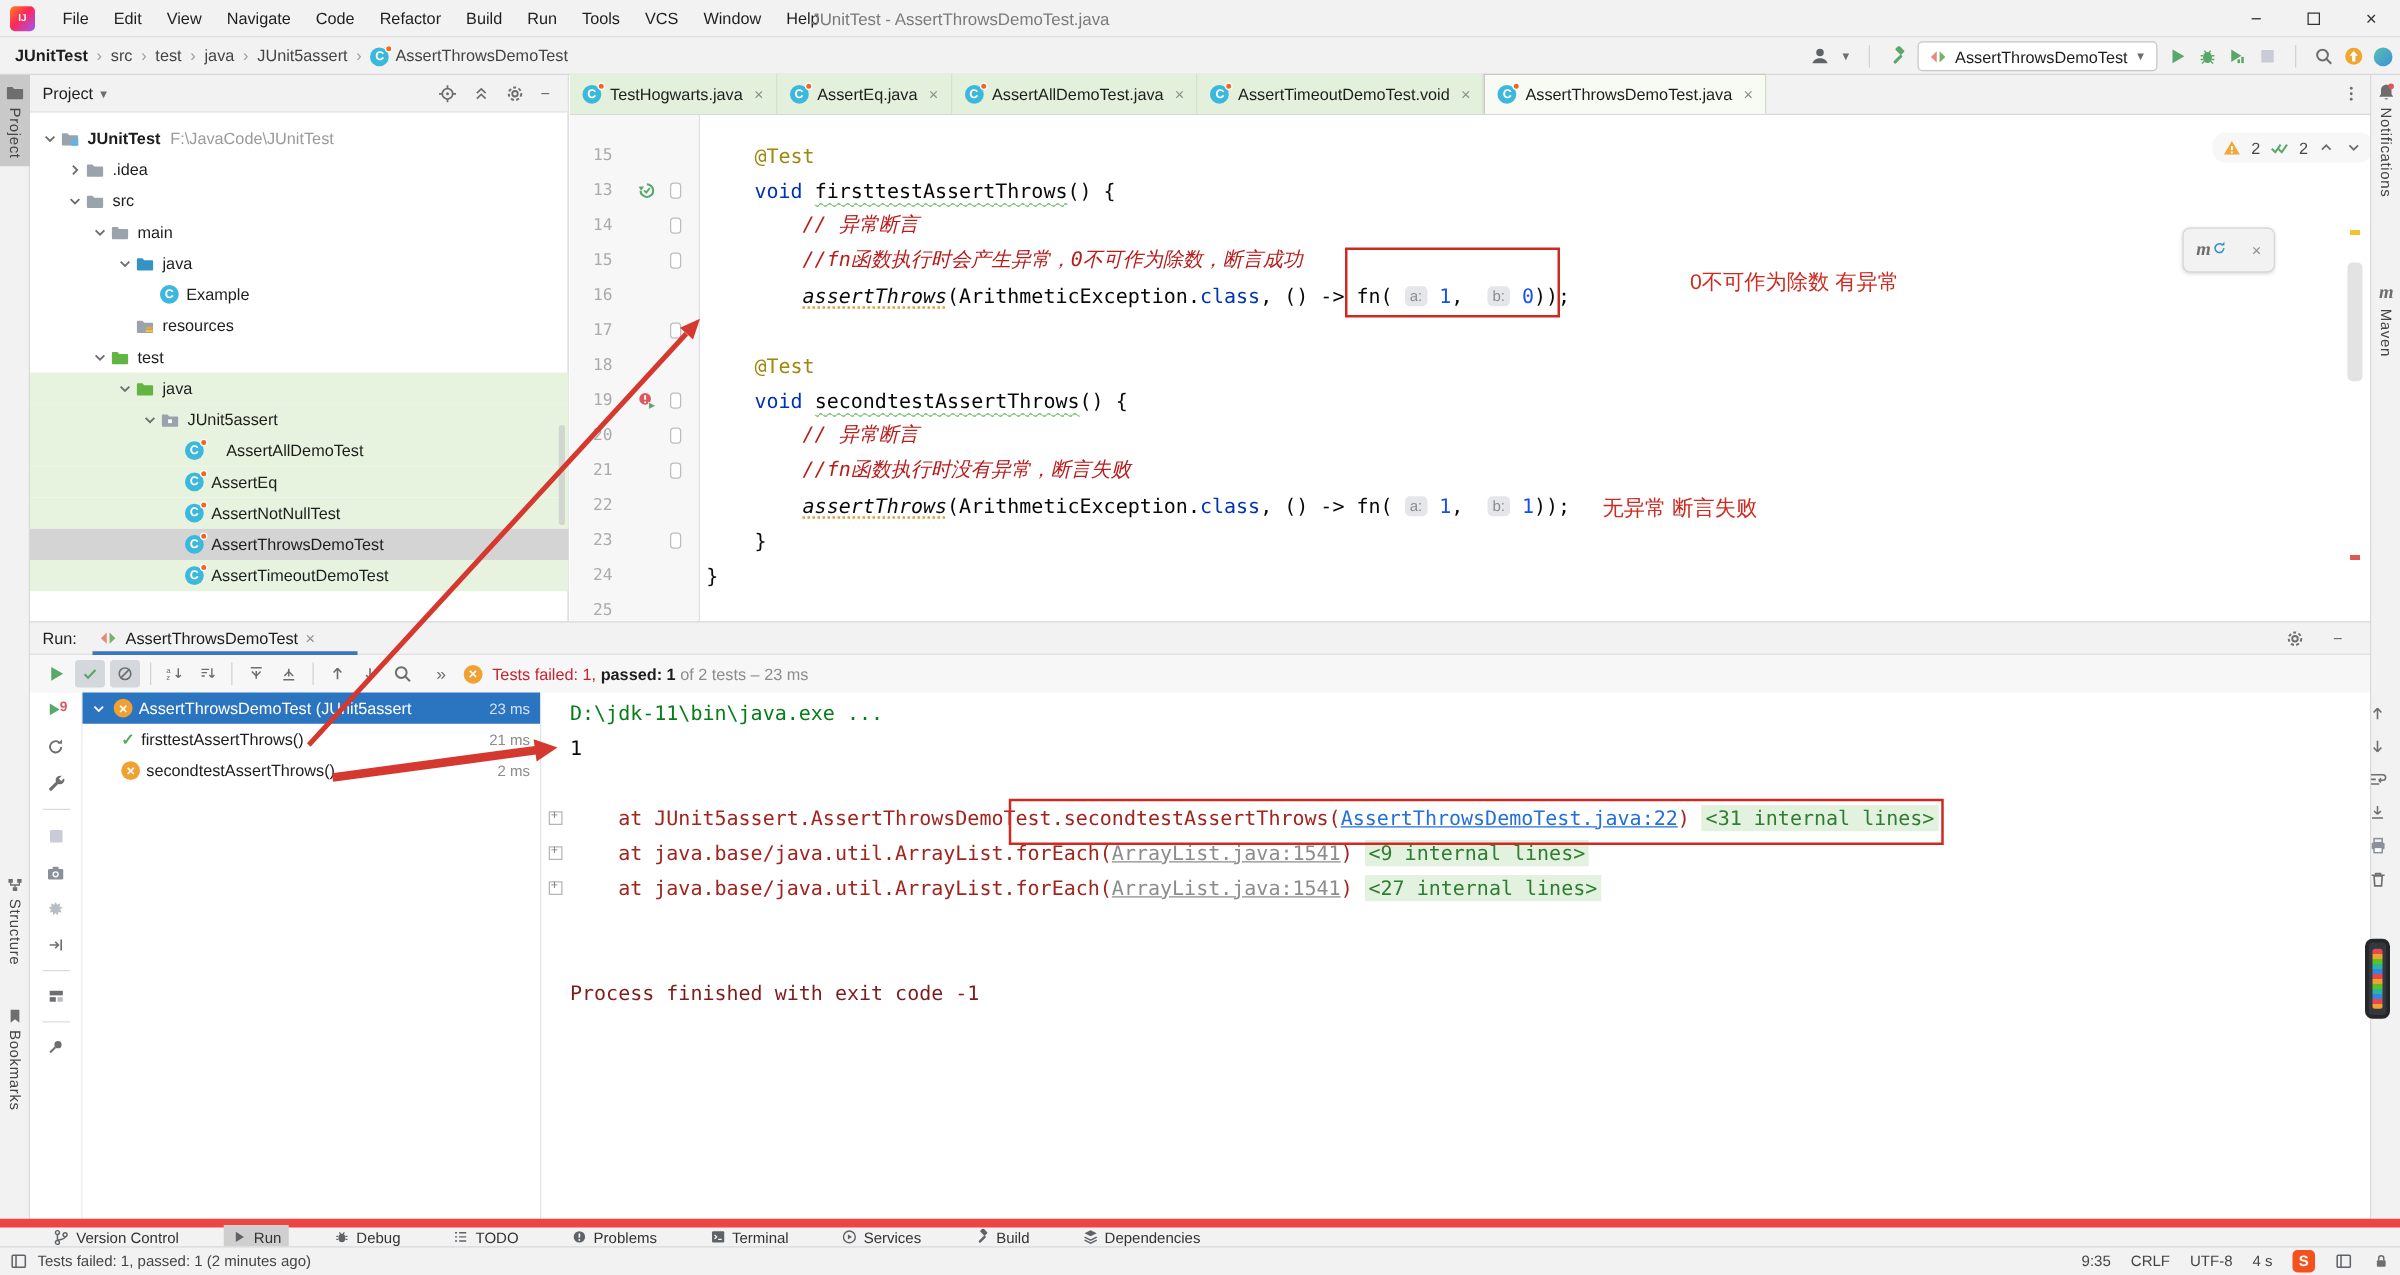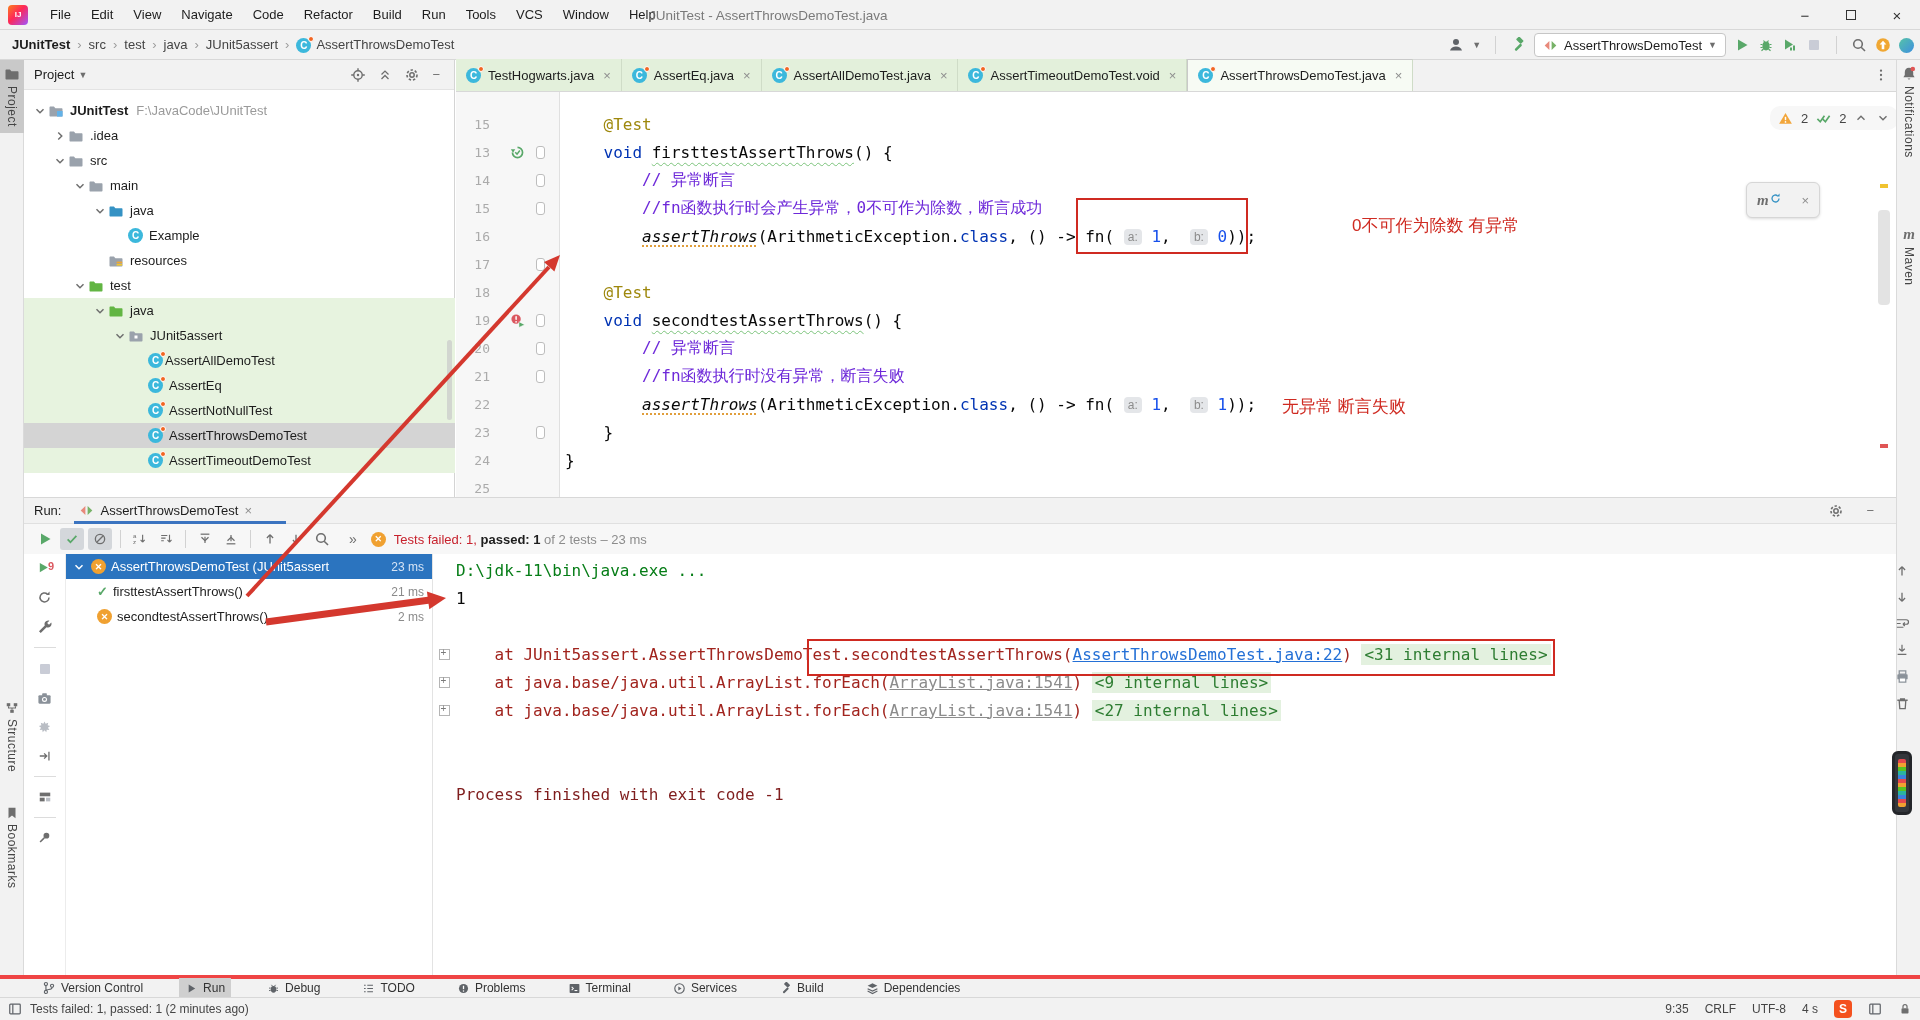--- a/index.html
+++ b/index.html
@@ -58,21 +58,21 @@
   #gutter-bg{position:absolute;left:0;top:0;width:104px;height:405px;background:#f7f7f7;border-right:1px solid #e0e0e0}
   #code-lines{position:absolute;left:0;top:18px;width:1420px}
   .cline{height:28px;display:flex;align-items:center}
   .lnum{width:48px;text-align:right;padding-right:14px;font:13px "DejaVu Sans Mono",monospace;color:#ababab;flex:none}
   .gicon{width:26px;display:flex;justify-content:center;flex:none}
   .gfold{width:20px;display:flex;justify-content:center;flex:none}
   .foldmark{width:9px;height:13px;border:1px solid #bdbdbd;border-radius:3px;background:#fff}
   .codepre{font:16px "DejaVu Sans Mono",monospace;white-space:pre;padding-left:15px;color:#080808}
   .kw{color:#0033b3}
   .ann{color:#9e880d}
-  .cmt{color:#6d28d9;}
+  .cmt{color:#b91c1c;font-style:italic}
   .num{color:#1750eb}
   .mth{text-decoration:underline wavy #7cc47c 1px;text-underline-offset:4px}
   .simp{font-style:italic;text-decoration:underline dotted #e09e3c 2px;text-underline-offset:4px}
   .hintchip{display:inline-block;background:#e4e6e9;color:#8c8c8c;border-radius:4px;font:12px "Liberation Sans",sans-serif;padding:1px 4px;vertical-align:1px}
   #insp-widget{position:absolute;left:1314px;top:14px;height:24px;display:flex;align-items:center;gap:8px;background:#f7f7f7;border-radius:10px;padding:0 8px;font-size:13px;color:#454545}
   #maven-toast{position:absolute;left:1290px;top:90px;width:74px;height:36px;background:#f2f2f2;border:1px solid #d6d6d6;border-radius:6px;box-shadow:0 1px 3px rgba(0,0,0,.15);display:flex;align-items:center;justify-content:space-around}
   .mvn{font:bold italic 15px "Liberation Serif",serif;color:#6e6e6e}
   #ed-scroll-thumb{position:absolute;left:1422px;top:118px;width:12px;height:95px;background:#dcdcdc;border-radius:4px;opacity:.8}
   .stripe{position:absolute;left:1424px;width:8px;height:4px}
 
@@ -101,21 +101,21 @@
   .err{color:#a1241e}
   .linkb{color:#2470d6;text-decoration:underline}
   .linkg{color:#8c8c8c;text-decoration:underline}
   .foldtxt{color:#2e7d32;background:#e3f1df;padding:1px 3px}
   .sys{color:#7f1d1d}
   #console-strip{left:1888px;top:556px;width:28px;display:flex;flex-direction:column;align-items:center;gap:12px;padding-top:8px}
   .capturebar{width:20px;height:64px;border-radius:6px;background:#34373c;border:3px solid #24262a;display:flex;align-items:center;justify-content:center}
   .capturebar i{display:block;width:8px;height:48px;background:repeating-linear-gradient(#e5484d 0 4px,#f0a131 4px 8px,#58c322 8px 12px,#2bb3a3 12px 16px,#3c82e0 16px 20px);border-radius:2px}
 
   
-  #bottombar{left:0;top:975px;width:1920px;height:22px;background:#f2f2f2;border-top:4px solid #ef4444;display:flex;align-items:center;gap:30px;padding-left:36px}
+  #bottombar{left:0;top:975px;width:1920px;height:22px;background:#f2f2f2;border-top:7px solid #ef4444;display:flex;align-items:center;gap:30px;padding-left:36px}
   .bitem{display:flex;align-items:center;gap:5px;font-size:12px;color:#333;height:20px;padding:0 6px}
   .bitem.active{background:#cfcfcf}
   #statusbar{left:0;top:997px;width:1920px;height:23px;background:#f2f2f2;border-top:1px solid #d8d8d8;display:flex;align-items:center;font-size:12px;color:#454545}
   #status-right{position:absolute;right:8px;top:0;height:22px;display:flex;align-items:center;gap:16px}
   .slogo{width:18px;height:18px;border-radius:4px;background:#f4511e;color:#fff;font-weight:bold;font-size:12px;display:inline-flex;align-items:center;justify-content:center}
 
   
   .redbox{position:absolute;border:2px solid #cf2a21;z-index:41;pointer-events:none}
   .rednote{position:absolute;color:#cf2a21;font-size:17px;font-weight:500;z-index:41;pointer-events:none;white-space:nowrap}
   #arrows{position:absolute;left:0;top:0;z-index:40;pointer-events:none}
@@ -419,21 +419,21 @@
           <svg width="16" height="16" viewBox="0 0 16 16" fill="none">
             <path d="M1.5 4.6c0-.6.4-1 1-1h3.4l1.5 1.6h6.1c.6 0 1 .4 1 1v6.2c0 .6-.4 1-1 1h-11c-.6 0-1-.4-1-1z" fill="#9aa2ac"></path>
             <rect x="6.5" y="7.5" width="3" height="3" fill="#fff"></rect>
           </svg>
         </span>
         <span style="margin-left:6px;">JUnit5assert</span>
       </div>
       <div class="trow green" style="padding-left: 108px;">
         <span class="chev"></span>
         <span class="cls-ic">C<i class="tdot"></i></span>
-        <span style="margin-left:2px;">AssertAllDemoTest</span>
+        <span style="margin-left:18px;">AssertAllDemoTest</span>
       </div>
       <div class="trow green" style="padding-left: 108px;">
         <span class="chev"></span>
         <span class="cls-ic">C<i class="tdot"></i></span>
         <span style="margin-left:6px;">AssertEq</span>
       </div>
       <div class="trow green" style="padding-left: 108px;">
         <span class="chev"></span>
         <span class="cls-ic">C<i class="tdot"></i></span>
         <span style="margin-left:6px;">AssertNotNullTest</span>

